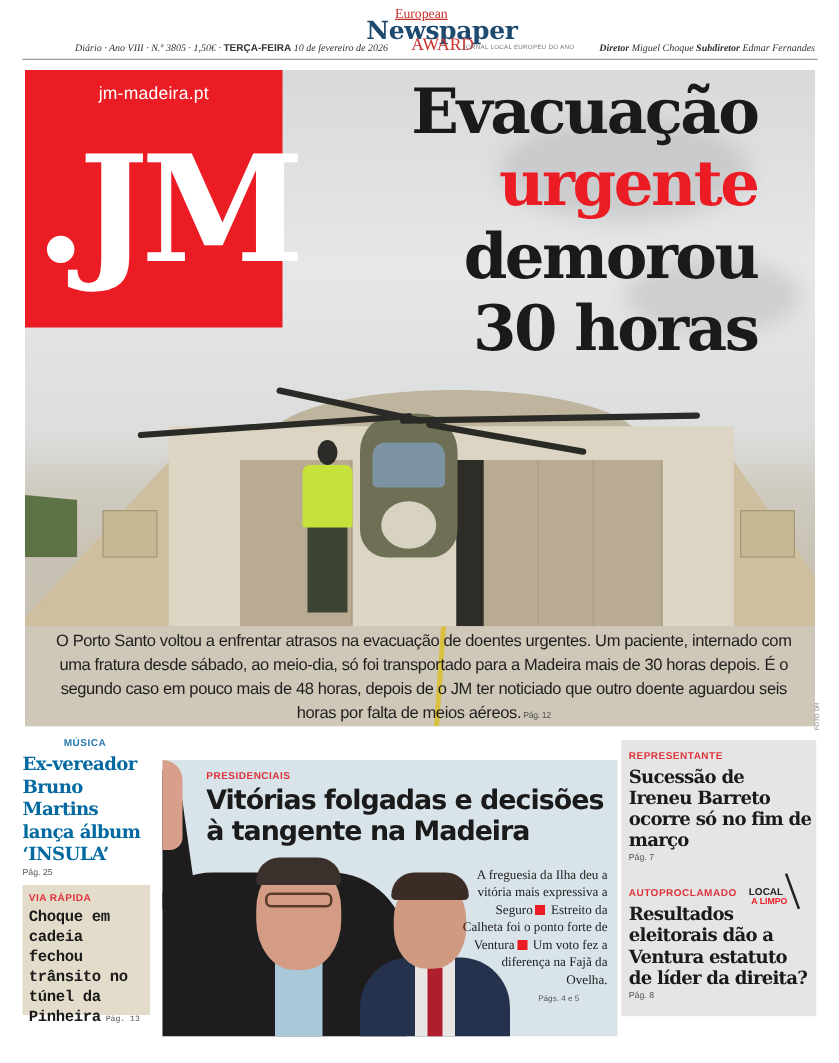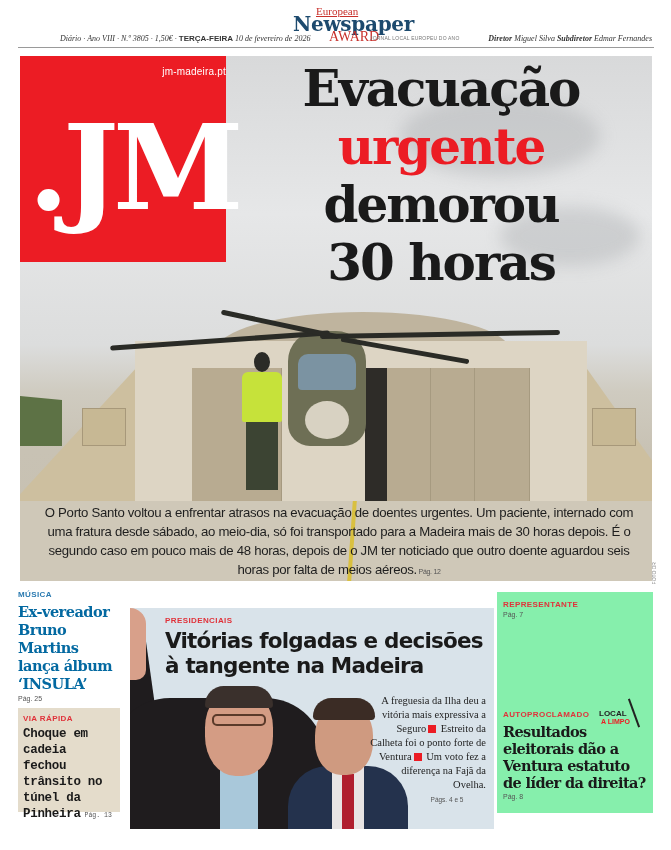--- a/index.html
+++ b/index.html
@@ -34,36 +34,36 @@
   .heli-body { position: absolute; left: 268px; top: 275px; width: 78px; height: 115px; background: #6e6f55; border-radius: 30px 30px 22px 22px; }
   .heli-glass { position: absolute; left: 278px; top: 298px; width: 58px; height: 36px; background: #7b93a2; border-radius: 10px 10px 4px 4px; }
   .heli-nose { position: absolute; left: 285px; top: 345px; width: 44px; height: 38px; background: #d8d2c2; border-radius: 50%; }
   .person-vest { position: absolute; left: 222px; top: 316px; width: 40px; height: 50px; background: #c6e23a; border-radius: 6px 6px 2px 2px; }
   .person-head { position: absolute; left: 234px; top: 296px; width: 16px; height: 20px; background: #2b2b27; border-radius: 50%; }
   .person-legs { position: absolute; left: 226px; top: 364px; width: 32px; height: 70px; background: #3c4433; }
   .hill { position: absolute; left: 0; top: 340px; width: 42px; height: 50px; background: #5d7245; clip-path: polygon(0 0, 100% 8%, 100% 100%, 0 100%); }
 
   
   .logo { position: absolute; left: 20px; top: 56px; width: 206px; height: 206px; background: #ec1c24; }
-  .logo .url { position: absolute; left: 0; top: 10px; width: 100%; text-align: right; color: #fff; font-size: 10px; letter-spacing: 0.2px; }
+  .logo .url { position: absolute; left: 0; top: 10px; width: 100%; text-align: center; color: #fff; font-size: 14px; letter-spacing: 0.2px; }
   .logo .mark { position: absolute; left: 8px; top: 52px; width: 190px; text-align: center; color: #fff; font-family: "DejaVu Serif", serif; font-weight: bold; font-size: 118px; line-height: 120px; letter-spacing: -6px; }
 
   
-  .headline { position: absolute; left: 276px; top: 60px; width: 330px; text-align: center; font-family: "DejaVu Serif", serif; font-weight: bold; line-height: 58px; letter-spacing: -2px; }
+  .headline { position: absolute; left: 276px; top: 60px; width: 330px; text-align: right; font-family: "DejaVu Serif", serif; font-weight: bold; line-height: 58px; letter-spacing: -2px; }
   .headline .l1, .headline .l3, .headline .l4 { color: #1a1a1a; font-size: 50px; display: block; }
   .headline .l2 { color: #ec1c24; font-size: 50px; display: block; }
 
   .lead { position: absolute; left: 44px; top: 503px; width: 590px; text-align: center; font-family: "Liberation Sans", sans-serif; font-size: 13.2px; line-height: 19px; color: #1e1e1e; font-stretch: condensed; letter-spacing: -0.3px; }
   .lead .pg { font-size: 7px; color: #555; }
   .credit { position: absolute; left: 651px; top: 562px; font-size: 5px; color: #888; writing-mode: vertical-rl; transform: rotate(180deg); }
 
   
   .musica { position: absolute; left: 18px; top: 590px; width: 98px; }
   .kicker { font-size: 8px; font-weight: bold; letter-spacing: 0.4px; text-transform: uppercase; }
-  .kicker.blue { color: #2a7ab0; }
+  .kicker.blue { color: #2a7ab0; margin-left: 33px; }
   .kicker.red { color: #e0323a; }
   .musica h3 { font-family: "DejaVu Serif", serif; font-size: 14.5px; font-weight: bold; line-height: 18px; color: #0369a1; margin-top: 4px; letter-spacing: -0.5px; }
   .pgref { font-size: 7px; color: #555; margin-top: 2px; }
 
   .via { position: absolute; left: 18px; top: 708px; width: 102px; height: 104px; background: #e4dccb; padding: 6px 5px; }
   .via h3 { font-family: Liberation Mono, monospace; font-size: 12.5px; font-weight: bold; line-height: 16px; color: #1a1a1a; margin-top: 3px; letter-spacing: -0.3px; }
   .via h3 .pg { font-size: 6.5px; font-weight: normal; color: #555; letter-spacing: 0; }
 
   .pres { position: absolute; left: 130px; top: 608px; width: 364px; height: 221px; background: #d9e3ea; overflow: hidden; }
   .pres .kicker { position: absolute; left: 35px; top: 8px; }
@@ -78,21 +78,21 @@
   .p1-hair { position: absolute; left: 75px; top: 78px; width: 68px; height: 22px; background: #3a302c; border-radius: 34px 34px 6px 6px; }
   .p1-glasses { position: absolute; left: 82px; top: 106px; width: 54px; height: 12px; border: 2px solid #5a3a2a; border-radius: 5px; }
   .p1-arm { position: absolute; left: -10px; top: 8px; width: 30px; height: 110px; background: #1f1c1e; transform: rotate(-8deg); }
   .p1-hand { position: absolute; left: -20px; top: 0; width: 36px; height: 72px; background: #d8a08a; border-radius: 16px 16px 10px 10px; }
   .p2-suit { position: absolute; left: 158px; top: 158px; width: 120px; height: 70px; background: #24324d; border-radius: 40px 40px 0 0; }
   .p2-shirt { position: absolute; left: 202px; top: 158px; width: 32px; height: 70px; background: #e8e4e4; }
   .p2-tie { position: absolute; left: 212px; top: 166px; width: 12px; height: 62px; background: #b01e2e; }
   .p2-head { position: absolute; left: 185px; top: 95px; width: 58px; height: 72px; background: #cf9a80; border-radius: 45%; }
   .p2-hair { position: absolute; left: 183px; top: 90px; width: 62px; height: 22px; background: #3b2c25; border-radius: 30px 30px 6px 6px; }
 
-  .right-col { position: absolute; left: 497px; top: 592px; width: 156px; height: 221px; background: #86efac; }
+  .right-col { position: absolute; left: 497px; top: 592px; width: 156px; height: 221px; background: #e5e5e5; }
   .rep { position: absolute; left: 6px; top: 8px; width: 146px; }
   .rep h3, .auto h3 { font-family: "DejaVu Serif", serif; font-size: 14.5px; font-weight: bold; line-height: 17px; color: #1a1a1a; margin-top: 4px; letter-spacing: -0.6px; }
   .auto { position: absolute; left: 6px; top: 118px; width: 148px; }
   .tirar { position: absolute; left: 100px; top: 106px; width: 48px; height: 36px; }
   .tirar .t1 { position: absolute; left: 2px; top: 11px; font-size: 8px; font-weight: bold; color: #222; }
   .tirar .t2 { position: absolute; left: 4px; top: 20px; font-size: 7px; font-weight: bold; color: #ec1c24; }
   .tirar .mop { position: absolute; left: 36px; top: 0; width: 2px; height: 30px; background: #222; transform: rotate(-20deg); }
 </style>
 </head>
 <body>
@@ -101,21 +101,21 @@
   <div class="left">
     <span>Diário · Ano VIII · N.º 3805 · 1,50€ · </span><b>TERÇA-FEIRA</b><span> 10 de fevereiro de 2026</span>
   </div>
   <div class="award">
     <span class="eu">European</span>
     <span class="np">Newspaper</span>
     <span class="aw">AWARD</span>
     <span class="jl">JORNAL LOCAL EUROPEU DO ANO</span>
   </div>
   <div class="right">
-    <b>Diretor</b><span> Miguel Silva  </span><b>Subdiretor</b><span> Edmar Fernandes</span>
+    <b>Diretor</b><span> Miguel Choque  </span><b>Subdiretor</b><span> Edmar Fernandes</span>
   </div>
 </div>
 
 <div class="hero">
   <div class="sky-cloud" style="left:380px;top:40px;width:200px;height:80px;"></div>
   <div class="sky-cloud" style="left:480px;top:150px;width:140px;height:60px;"></div>
   <div class="hill"></div>
   <div class="hangar-arch"></div>
   <div class="hangar-side-l"></div>
   <div class="hangar-side-r"></div>
@@ -186,20 +186,21 @@
   <h2>Vitórias folgadas e decisões à tangente na Madeira</h2>
   <div class="body">
     <span>A freguesia da Ilha deu a vitória mais expressiva a Seguro</span><span class="sq"></span><span> Estreito da Calheta foi o ponto forte de Ventura</span><span class="sq"></span><span> Um voto fez a diferença na Fajã da Ovelha.</span>
     <span class="pgs">Págs. 4 e 5</span>
   </div>
 </div>
 
 <div class="right-col">
   <div class="rep">
     <div class="kicker red">REPRESENTANTE</div>
+    <h3>Sucessão de Ireneu Barreto ocorre só no fim de março</h3>
     <div class="pgref">Pág. 7</div>
   </div>
   <div class="tirar">
     <span class="mop"></span>
     <span class="t1">LOCAL</span>
     <span class="t2">A LIMPO</span>
   </div>
   <div class="auto">
     <div class="kicker red">AUTOPROCLAMADO</div>
     <h3>Resultados eleitorais dão a Ventura estatuto de líder da direita?</h3>

